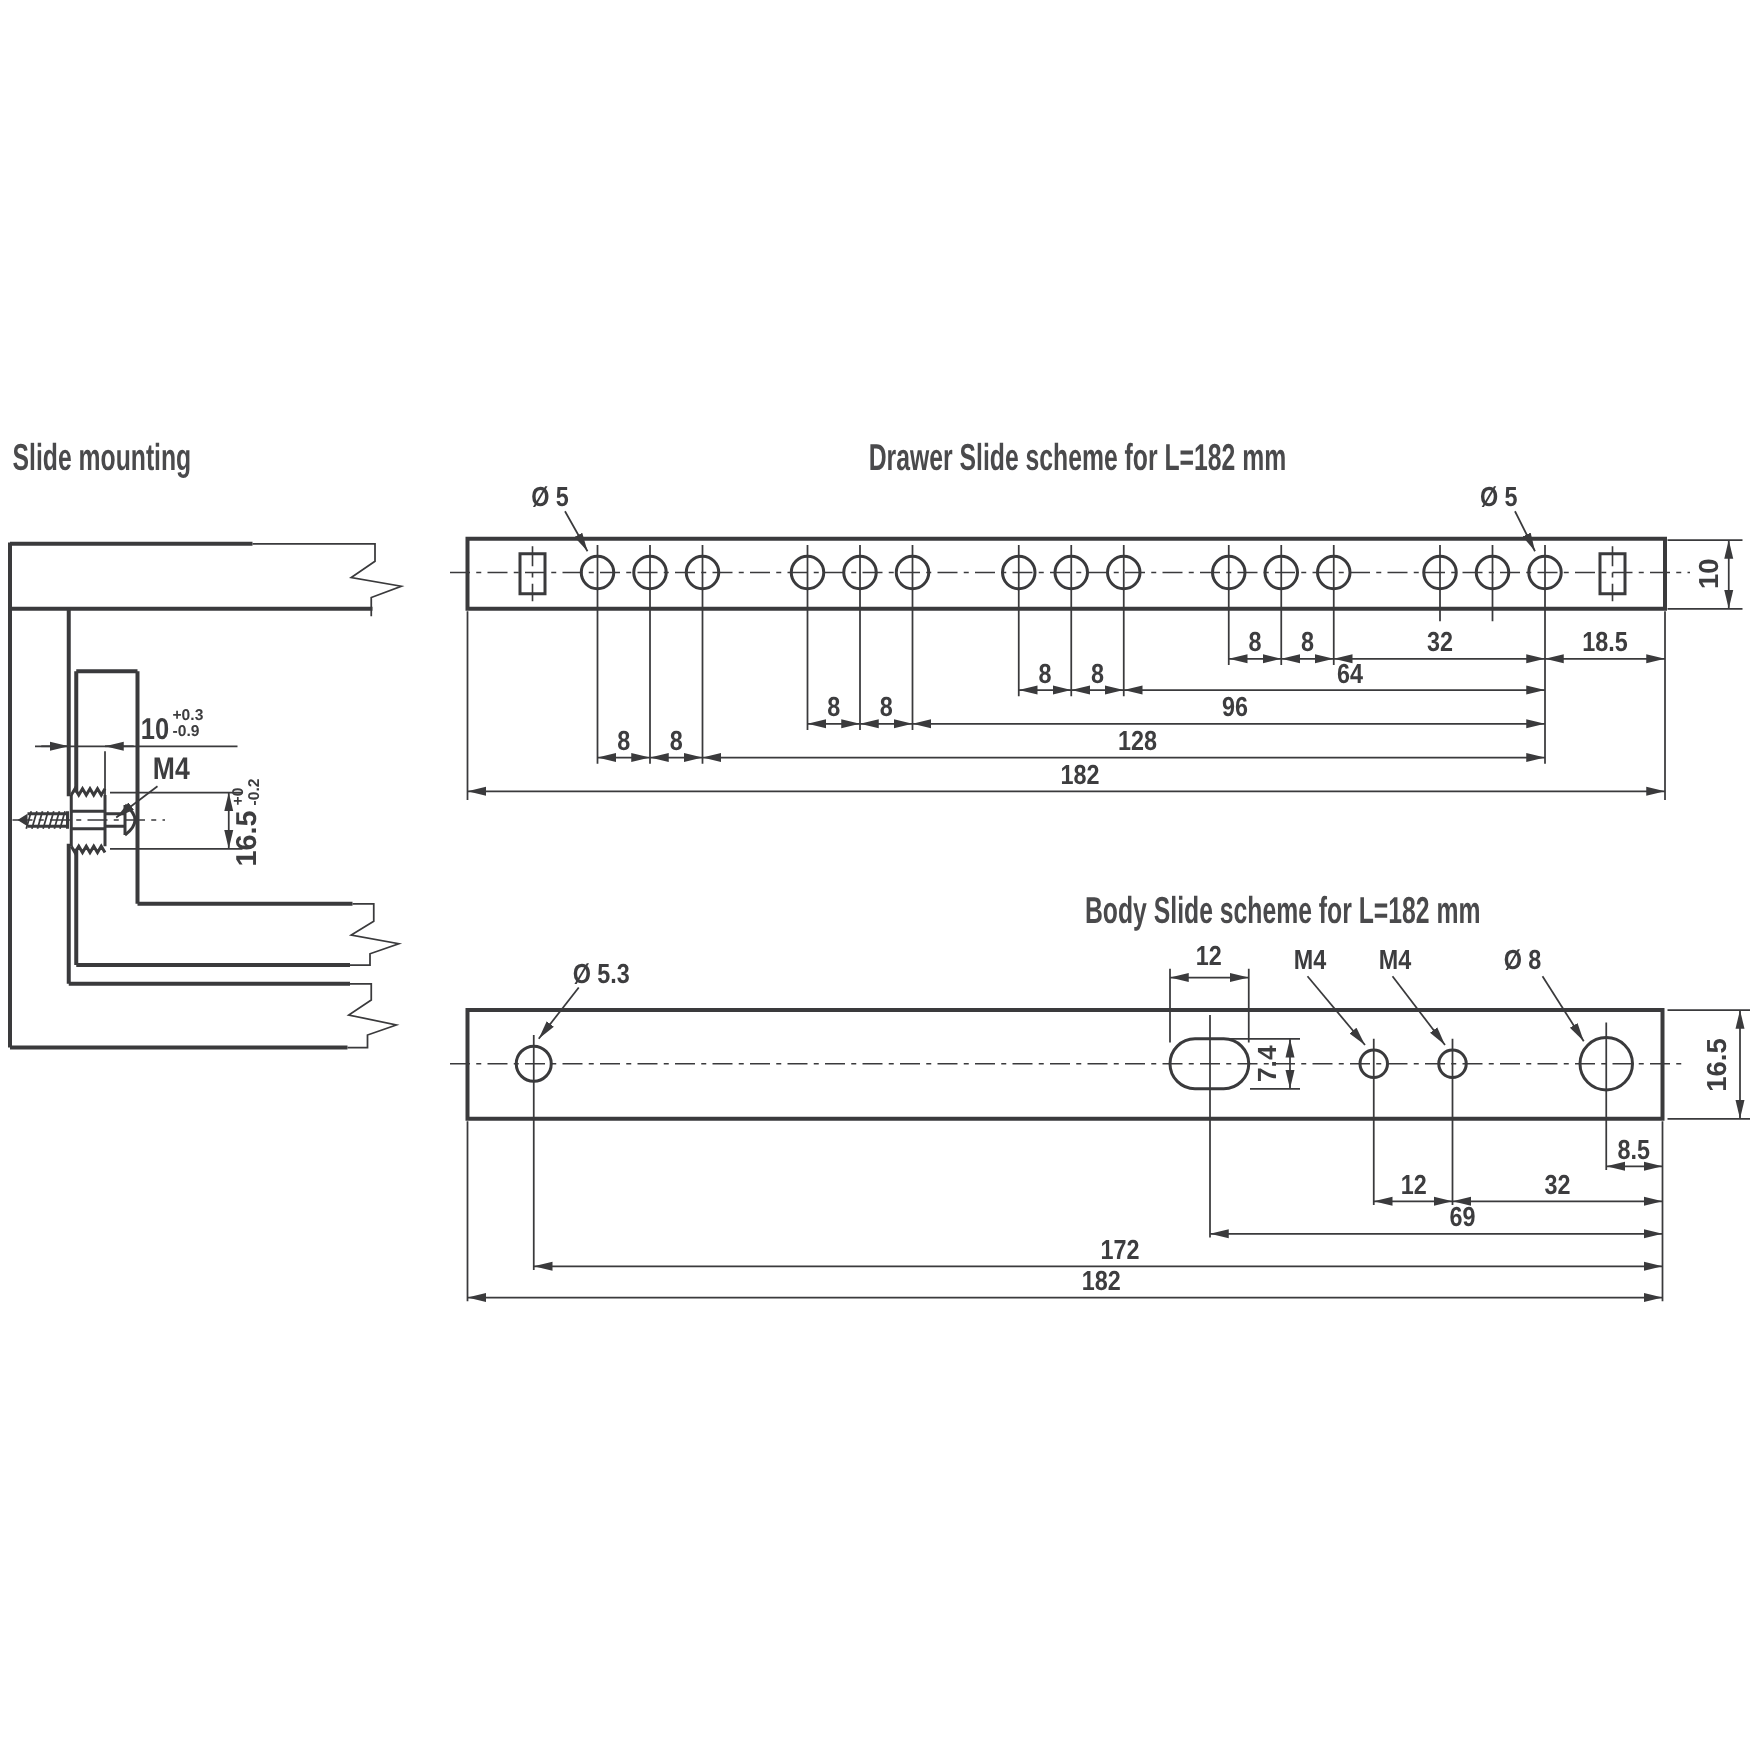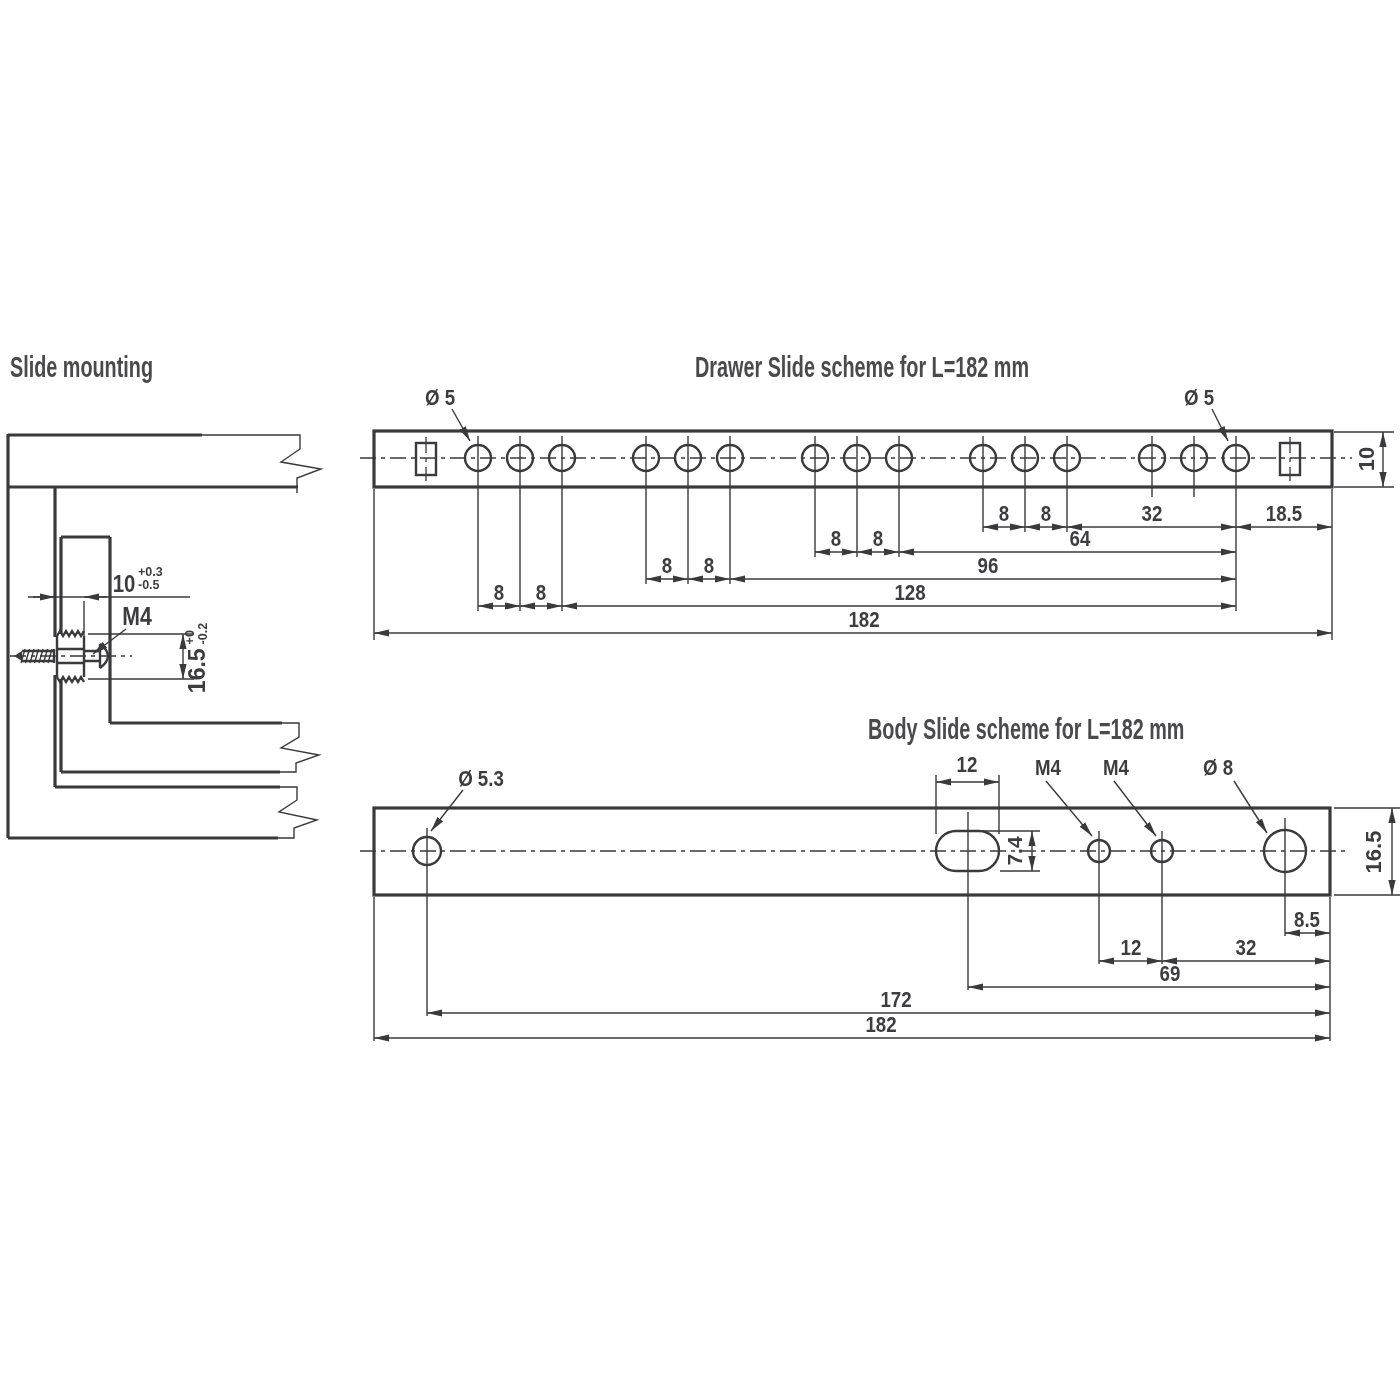--- a/index.html
+++ b/index.html
@@ -175,21 +175,21 @@
   </g>
 </svg>
 
   <div class="title" style="left:10px; top:352px;">Slide mounting</div>
   <div class="title" style="left:695px; top:352px;">Drawer Slide scheme for L=182 mm</div>
   <div class="title" style="left:868px; top:714px;">Body Slide scheme for L=182 mm</div>
 
   <div class="lbl" style="left:124px; top:584px; font-size:24px;">10</div>
   <div class="tol" style="position:absolute; left:138px; top:566px; color:#3d3d3f; font-weight:700;">
     <span>+0.3</span>
-    <span>-0.5</span>
+    <span>-0.9</span>
   </div>
   <div class="lbl" style="left:137px; top:616px; font-size:25px;">M4</div>
   <div class="rot" style="left:197px; top:658px;">
     <span class="main-num">16.5</span>
     <span class="tol">
       <span>+0</span>
       <span>-0.2</span>
     </span>
   </div>
 

